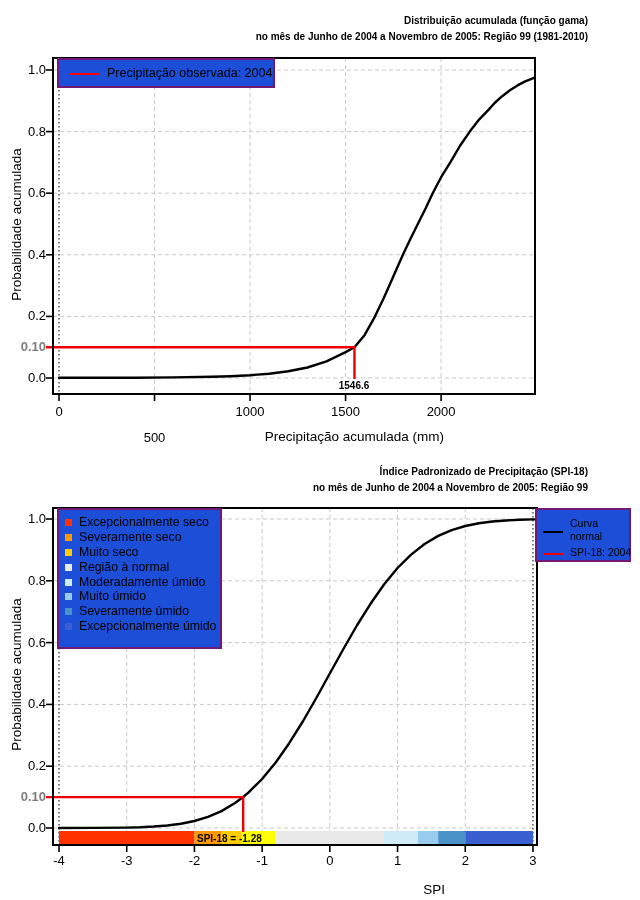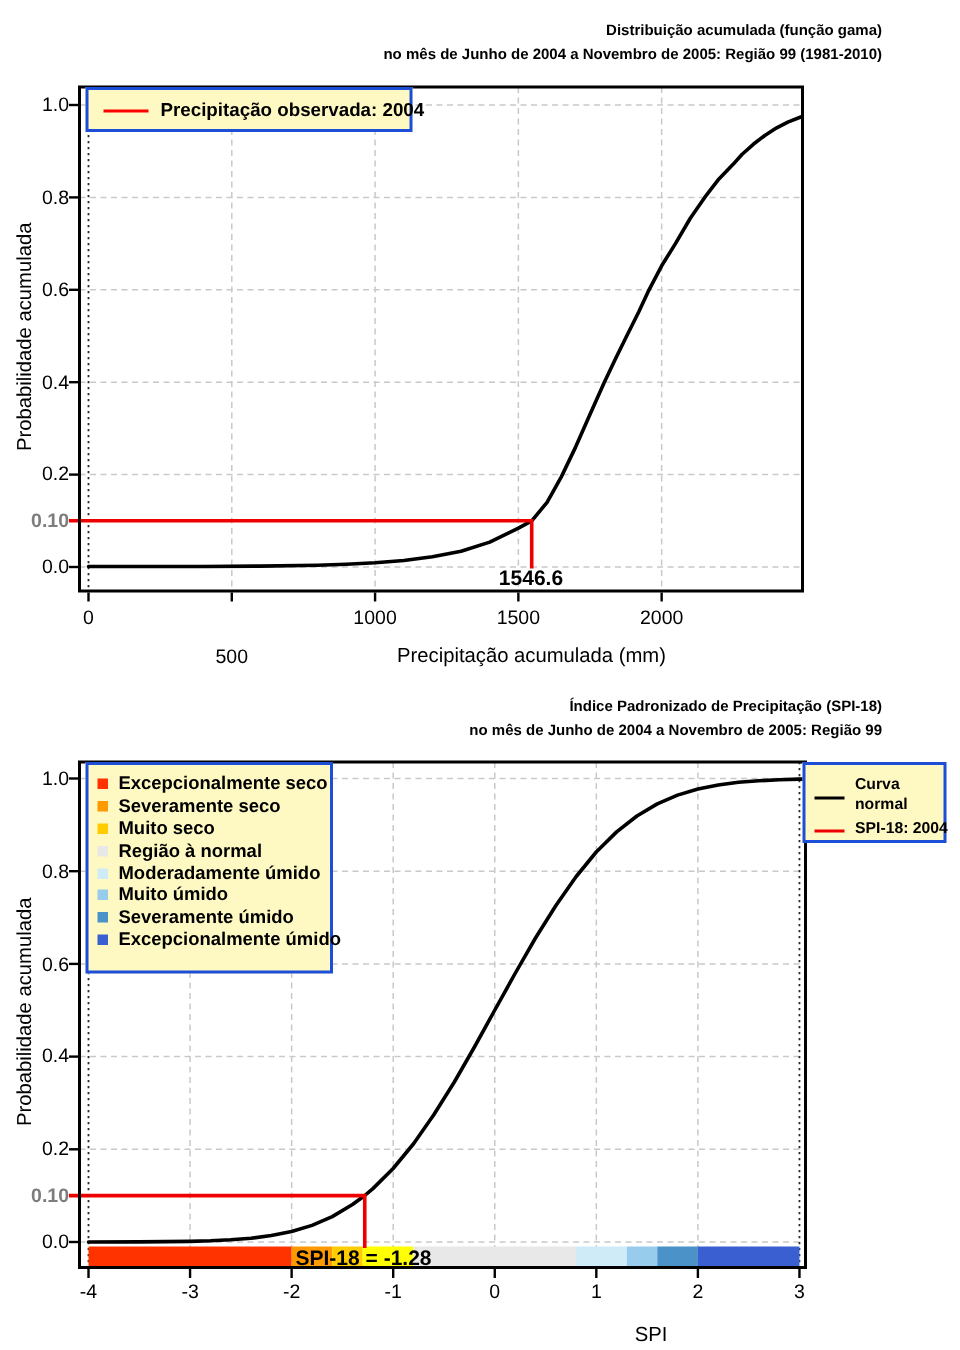--- a/index.html
+++ b/index.html
@@ -9,23 +9,23 @@
   }
   .abs{position:absolute;}
   .title{left:0;width:588px;text-align:right;font-weight:700;font-size:10px;line-height:16px;white-space:nowrap;}
   .axlab{font-size:13.5px;}
   .xlab{text-align:right;width:300px;}
   .ylab{width:300px;text-align:center;transform:rotate(-90deg);}
   .tick-label{font-size:13px;line-height:16px;}
   .xt{width:60px;text-align:center;}
   .yt{width:50px;text-align:right;}
   .yt-special{width:50px;text-align:right;font-weight:700;color:#7d7d7d;font-size:13px;line-height:16px;}
-  .annot{font-weight:700;font-size:14px;line-height:13px;}
+  .annot{font-weight:700;font-size:10px;line-height:13px;}
   .annot-center{width:100px;text-align:center;}
-  .legend-box{background:#fef9c3;border:2px solid #1d4ed8;box-sizing:border-box;font-weight:bold;}
+  .legend-box{background:#1d4ed8;border:2px solid #701a75;box-sizing:border-box;}
   .line-sample{display:inline-block;height:0;border-top:2.5px solid #f00;vertical-align:middle;}
   .leg-text{font-size:12.5px;line-height:15px;}
   .cat-row{position:relative;height:14.9px;}
   .cat-swatch{position:absolute;left:6px;top:4px;width:7px;height:7px;}
   .cat-label{position:absolute;left:20px;top:0;font-size:12.3px;line-height:14.9px;white-space:nowrap;text-align:right;}
   .rleg-text{font-size:10.5px;line-height:13px;white-space:nowrap;}
   svg{position:absolute;left:0;top:0;}
   .credit{font-size:12.5px;width:220px;text-align:right;}
 </style>
 </head>

